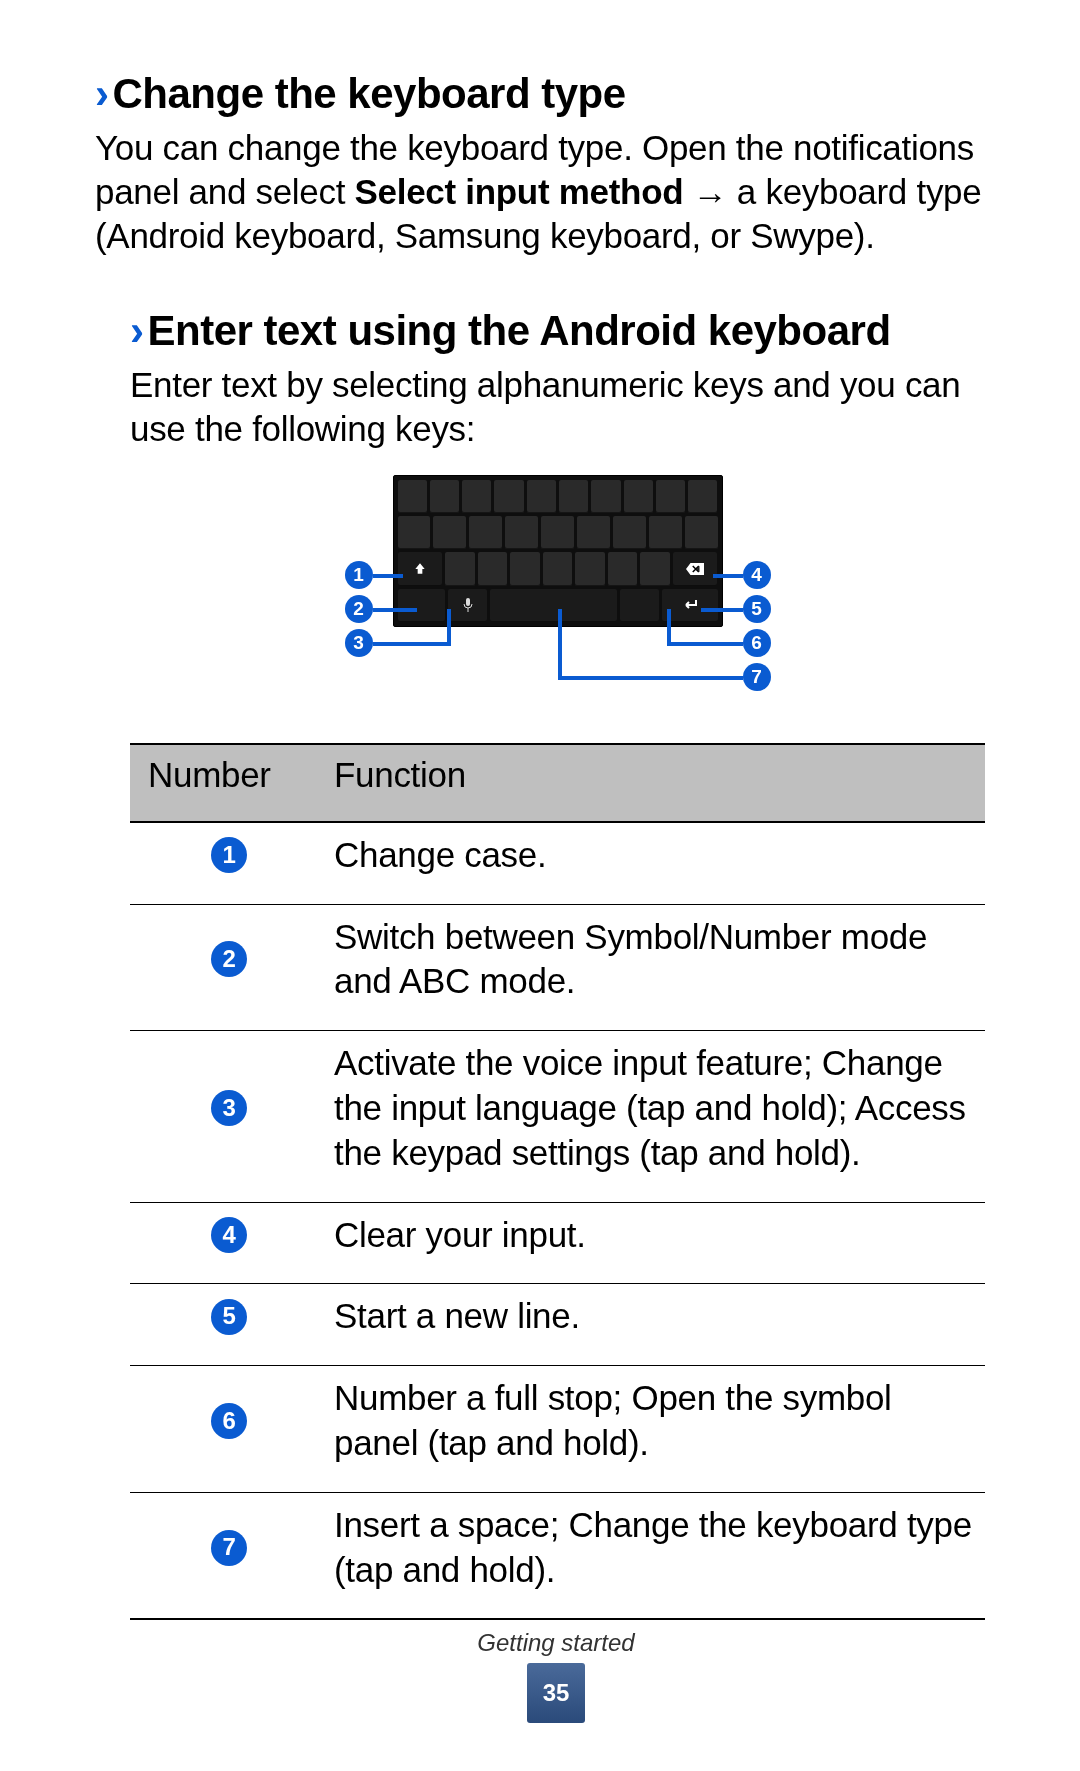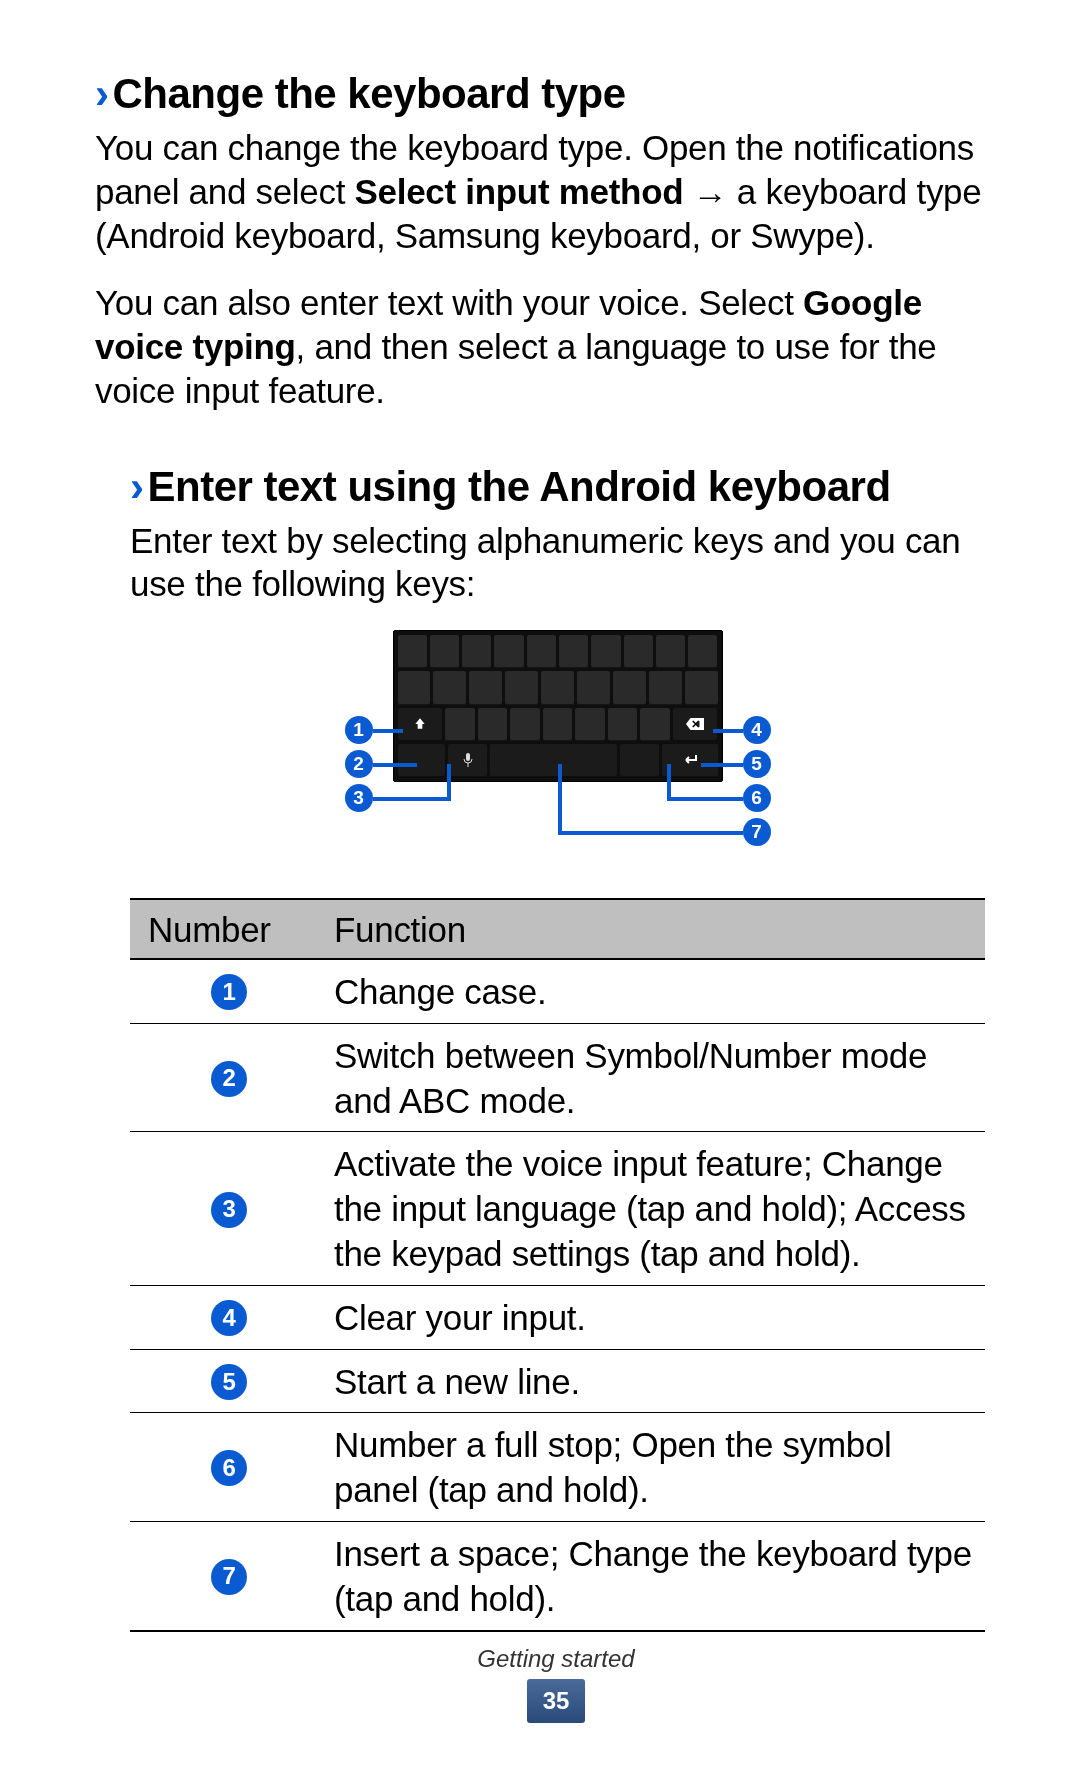--- a/index.html
+++ b/index.html
@@ -35,46 +35,43 @@
   .c2 { left: 52px; top: 120px; } .l2a { left: 80px; top: 133px; width: 44px; height: 4px; } 
   .c3 { left: 52px; top: 154px; } .l3a { left: 80px; top: 167px; width: 78px; height: 4px; } .l3b { left: 154px; top: 134px; width: 4px; height: 37px; }
   
   .c4 { left: 450px; top: 86px; } .l4 { left: 420px; top: 99px; width: 30px; height: 4px; }
   .c5 { left: 450px; top: 120px; } .l5 { left: 408px; top: 133px; width: 42px; height: 4px; }
   .c6 { left: 450px; top: 154px; } .l6a { left: 374px; top: 167px; width: 76px; height: 4px; } .l6b { left: 374px; top: 134px; width: 4px; height: 37px; }
   .c7 { left: 450px; top: 188px; } .l7a { left: 265px; top: 201px; width: 185px; height: 4px; } .l7b { left: 265px; top: 134px; width: 4px; height: 71px; }
   
   .table { width: 100%; border-top: 2px solid #000; border-bottom: 2px solid #000; }
   .thead { background: #bfbfbf; display: flex; border-bottom: 2px solid #000; }
-  .th, .td { font-size: 35px; padding: 10px 6px 8px 14px; letter-spacing: -0.3px; }
+  .th, .td { font-size: 35px; padding: 10px 6px 26px 14px; letter-spacing: -0.3px; }
   .col-num { width: 190px; text-align: center; display:flex; align-items:center; justify-content:center; }
   .thead .col-num { justify-content:flex-start; padding-left: 18px; text-align:left;}
   .col-func { flex: 1; }
   .trow { display: flex; border-bottom: 1px solid #000; }
   .trow:last-child { border-bottom: none; }
   .td { line-height: 1.28; }
   .num-badge { width: 36px; height: 36px; border-radius: 50%; background: #0a5bd1; color: #fff; font-weight: 700; font-size: 24px; display: inline-flex; align-items: center; justify-content: center; font-family: Arial, sans-serif; }
   
   .footer { position: absolute; bottom: 48px; left: 16px; width: 100%; text-align: center; }
   .footer-label { font-style: italic; font-size: 24px; color: #333; margin-bottom: 6px; display:block;}
-  .page-num { display: inline-block; background: #2a4a7a; background: linear-gradient(#4a6a9a,#2a4a7a); color: #fff; font-size: 24px; font-weight: 600; padding: 8px 16px; border-radius: 3px; }
+  .page-num { display: inline-block; background: #2a4a7a; background: linear-gradient(#4a6a9a,#2a4a7a); color: #fff; font-size: 24px; font-weight: 600; padding: 16px 16px; border-radius: 3px; }
 </style>
 </head>
 <body>
 
 <div class="page">
 
   <h2 class="heading">
     <span class="chev">›</span><span>Change the keyboard type</span>
   </h2>
   <p class="para">
     <span>You can change the keyboard type. Open the notifications panel and select </span><span class="bold">Select input method</span><span> → a keyboard type (Android keyboard, Samsung keyboard, or Swype).</span>
-  </p>
-  <p class="para">
-    <span>You can also enter text with your voice. Select </span><span class="bold">Google voice typing</span><span>, and then select a language to use for the voice input feature.</span>
   </p>
 
   <div class="section2">
     <h2 class="heading">
       <span class="chev">›</span><span>Enter text using the Android keyboard</span>
     </h2>
     <p class="para">Enter text by selecting alphanumeric keys and you can use the following keys:</p>
 
     <div class="diagram-wrap">
       <div class="diagram">

